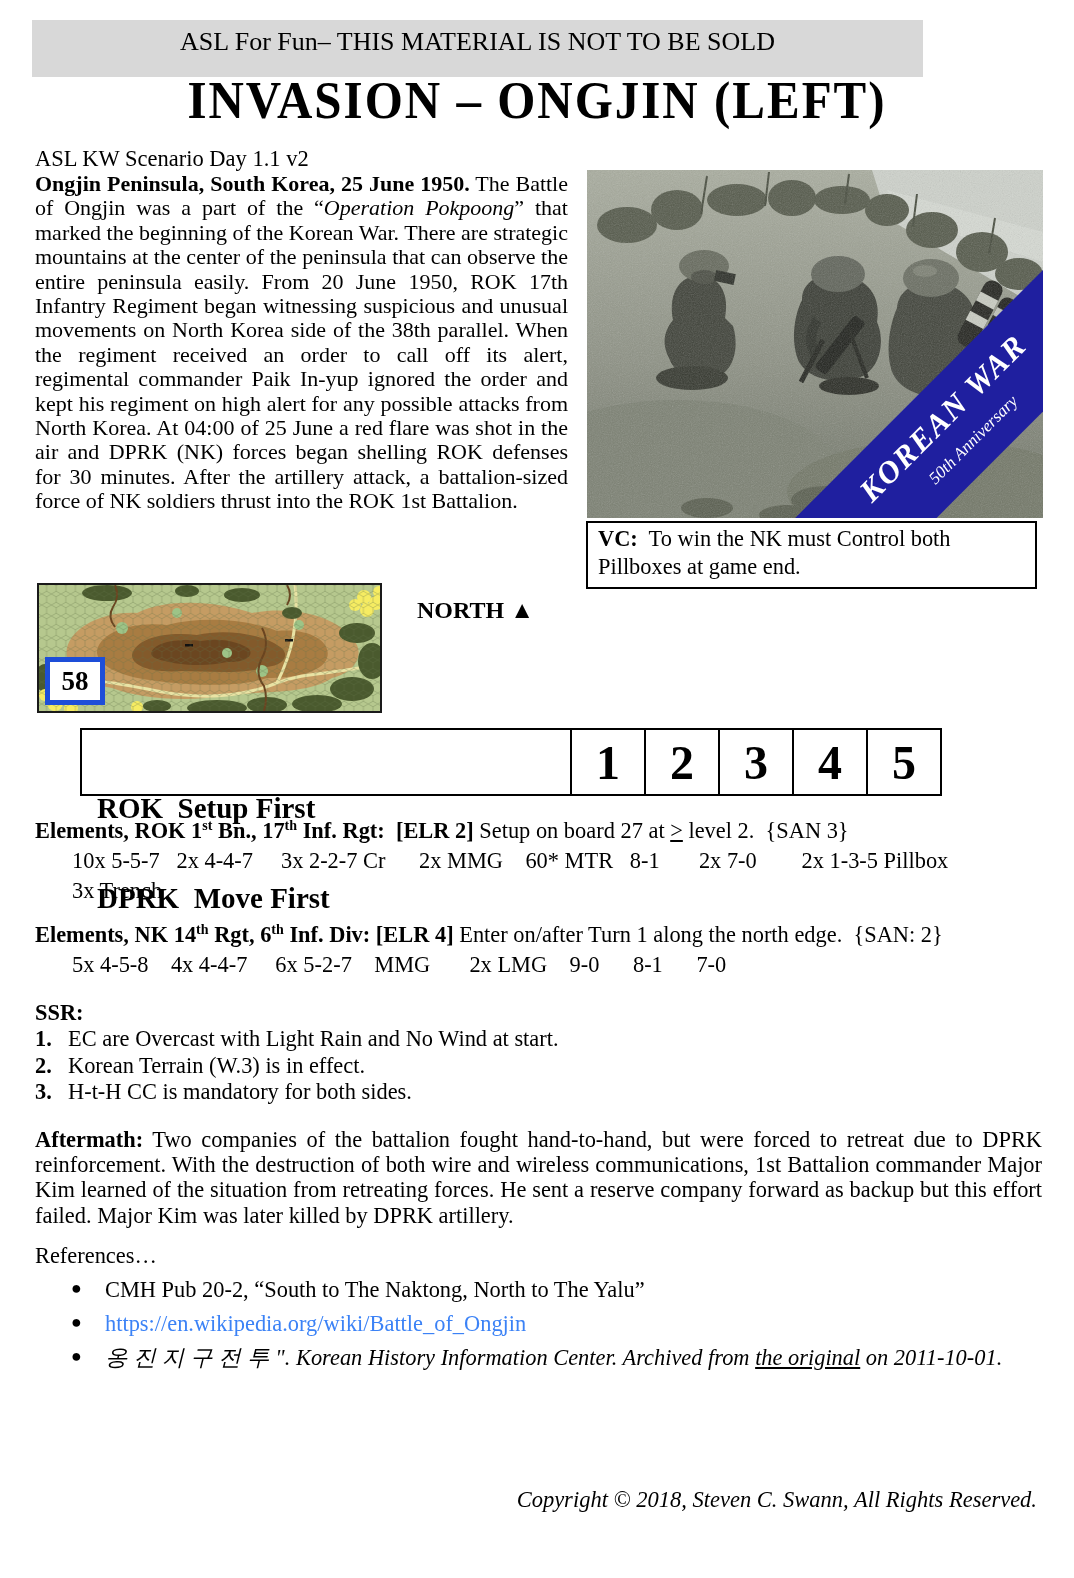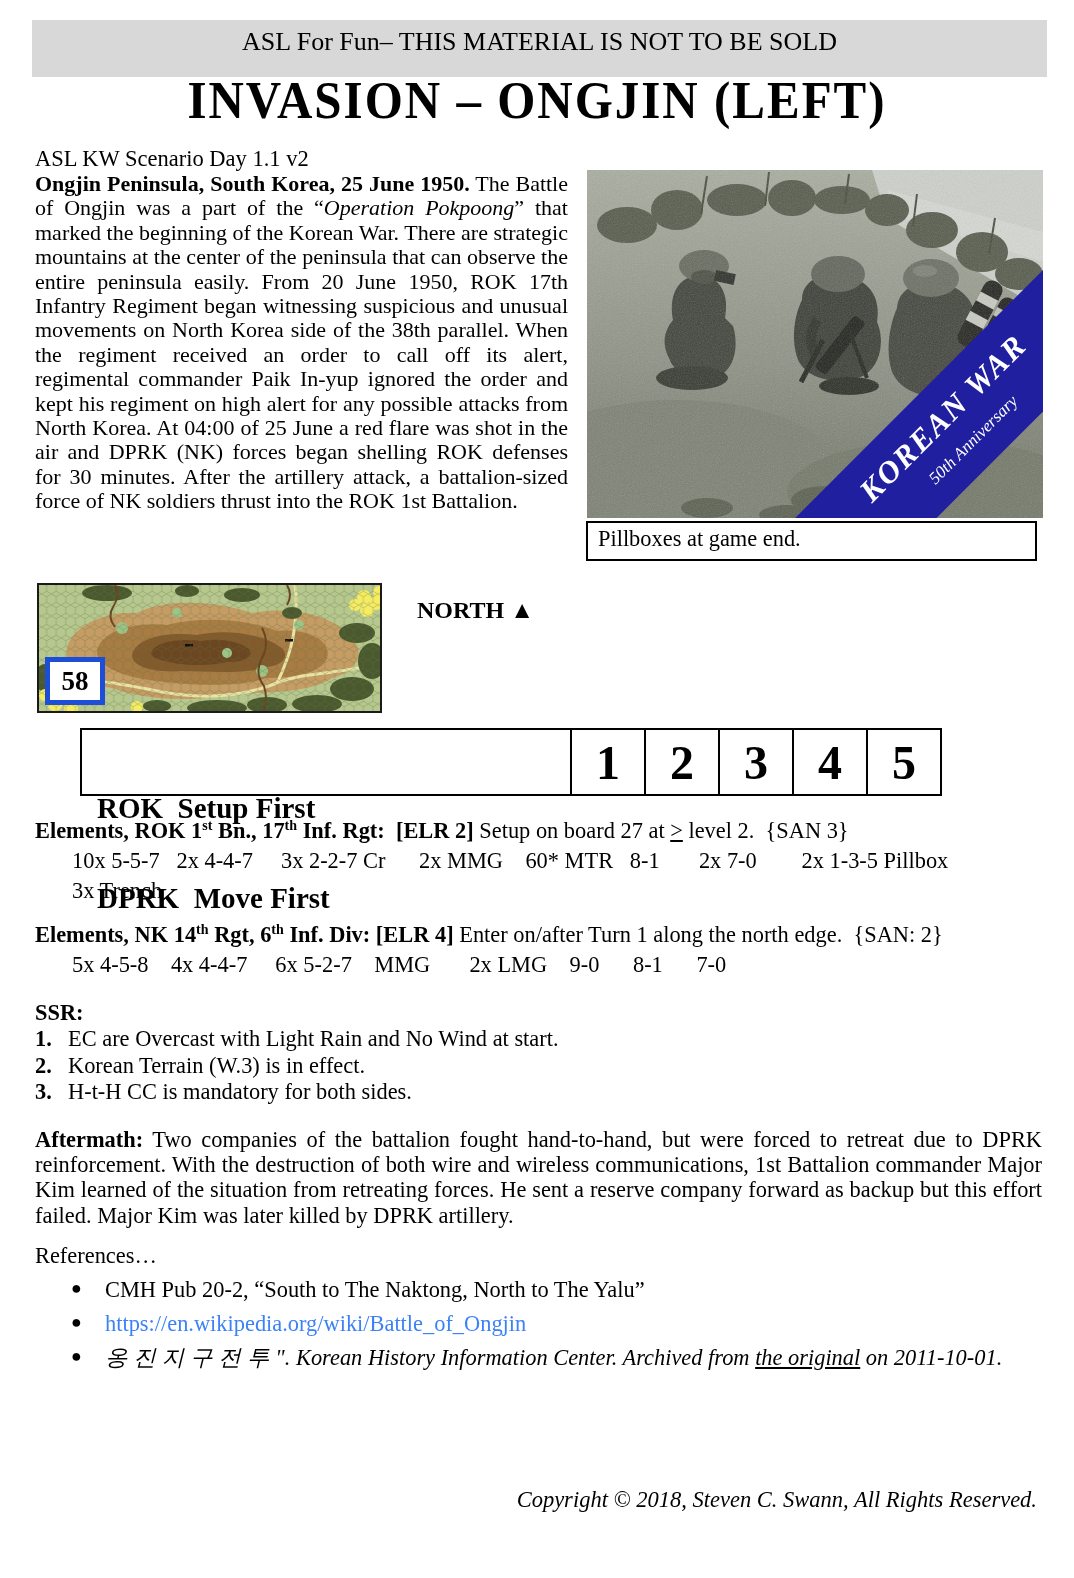--- a/index.html
+++ b/index.html
@@ -1,19 +1,19 @@
 <!DOCTYPE html>
 <html><head>
 <meta charset="utf-8">
 <style>
   html,body { margin:0; padding:0; background:#ffffff; }
   .page { position:relative; width:1074px; height:1578px; background:#fff;
           font-family:"Liberation Serif", serif; color:#000; overflow:hidden; }
 
-  .banner { position:absolute; left:32px; top:20px; width:1015px; height:57px;
+  .banner { position:absolute; left:32px; top:20px; width:891px; height:57px;
             background:#d8d8d8; text-align:center; font-size:26px; padding-top:7px;
             box-sizing:border-box; }
 
   .title { position:absolute; left:0; top:72px; width:100%; text-align:center;
            font-size:49px; font-weight:bold; letter-spacing:2px;
            transform:scaleY(1.08); font-family:"Liberation Serif", serif; }
 
   .subtitle { position:absolute; left:35px; top:146px; font-size:22.5px; font-weight:normal; }
 
   .intro { position:absolute; left:35px; top:172px; width:533px; font-size:22px;
@@ -162,20 +162,21 @@
         <g transform="translate(366,258) rotate(-45)">
           <rect x="-215" y="-48" width="430" height="100" fill="#1f1f9f"></rect>
           <text x="0" y="-4" text-anchor="middle" fill="#ffffff" font-family="Liberation Serif, serif" font-size="31" font-weight="bold" font-style="italic" letter-spacing="2">KOREAN WAR</text>
           <text x="6" y="28" text-anchor="middle" fill="#ffffff" font-family="Liberation Serif, serif" font-size="17" font-style="italic">50th Anniversary</text>
         </g>
       </g>
     </svg>
   </div>
 
   <div class="vc">
+    <div class="l1"><b>VC:</b><span>  To win the NK must Control both</span></div>
     <div>Pillboxes at game end.</div>
   </div>
 
   <div class="map">
     <svg viewBox="0 0 345 130" preserveAspectRatio="none">
       <defs>
         <pattern id="hexes" patternUnits="userSpaceOnUse" width="9.6" height="11">
           <polygon points="4.8,0 9.6,2.75 9.6,8.25 4.8,11 0,8.25 0,2.75" fill="none" stroke="#5f6f45" stroke-width="0.5" opacity="0.6"></polygon>
         </pattern>
       </defs>

